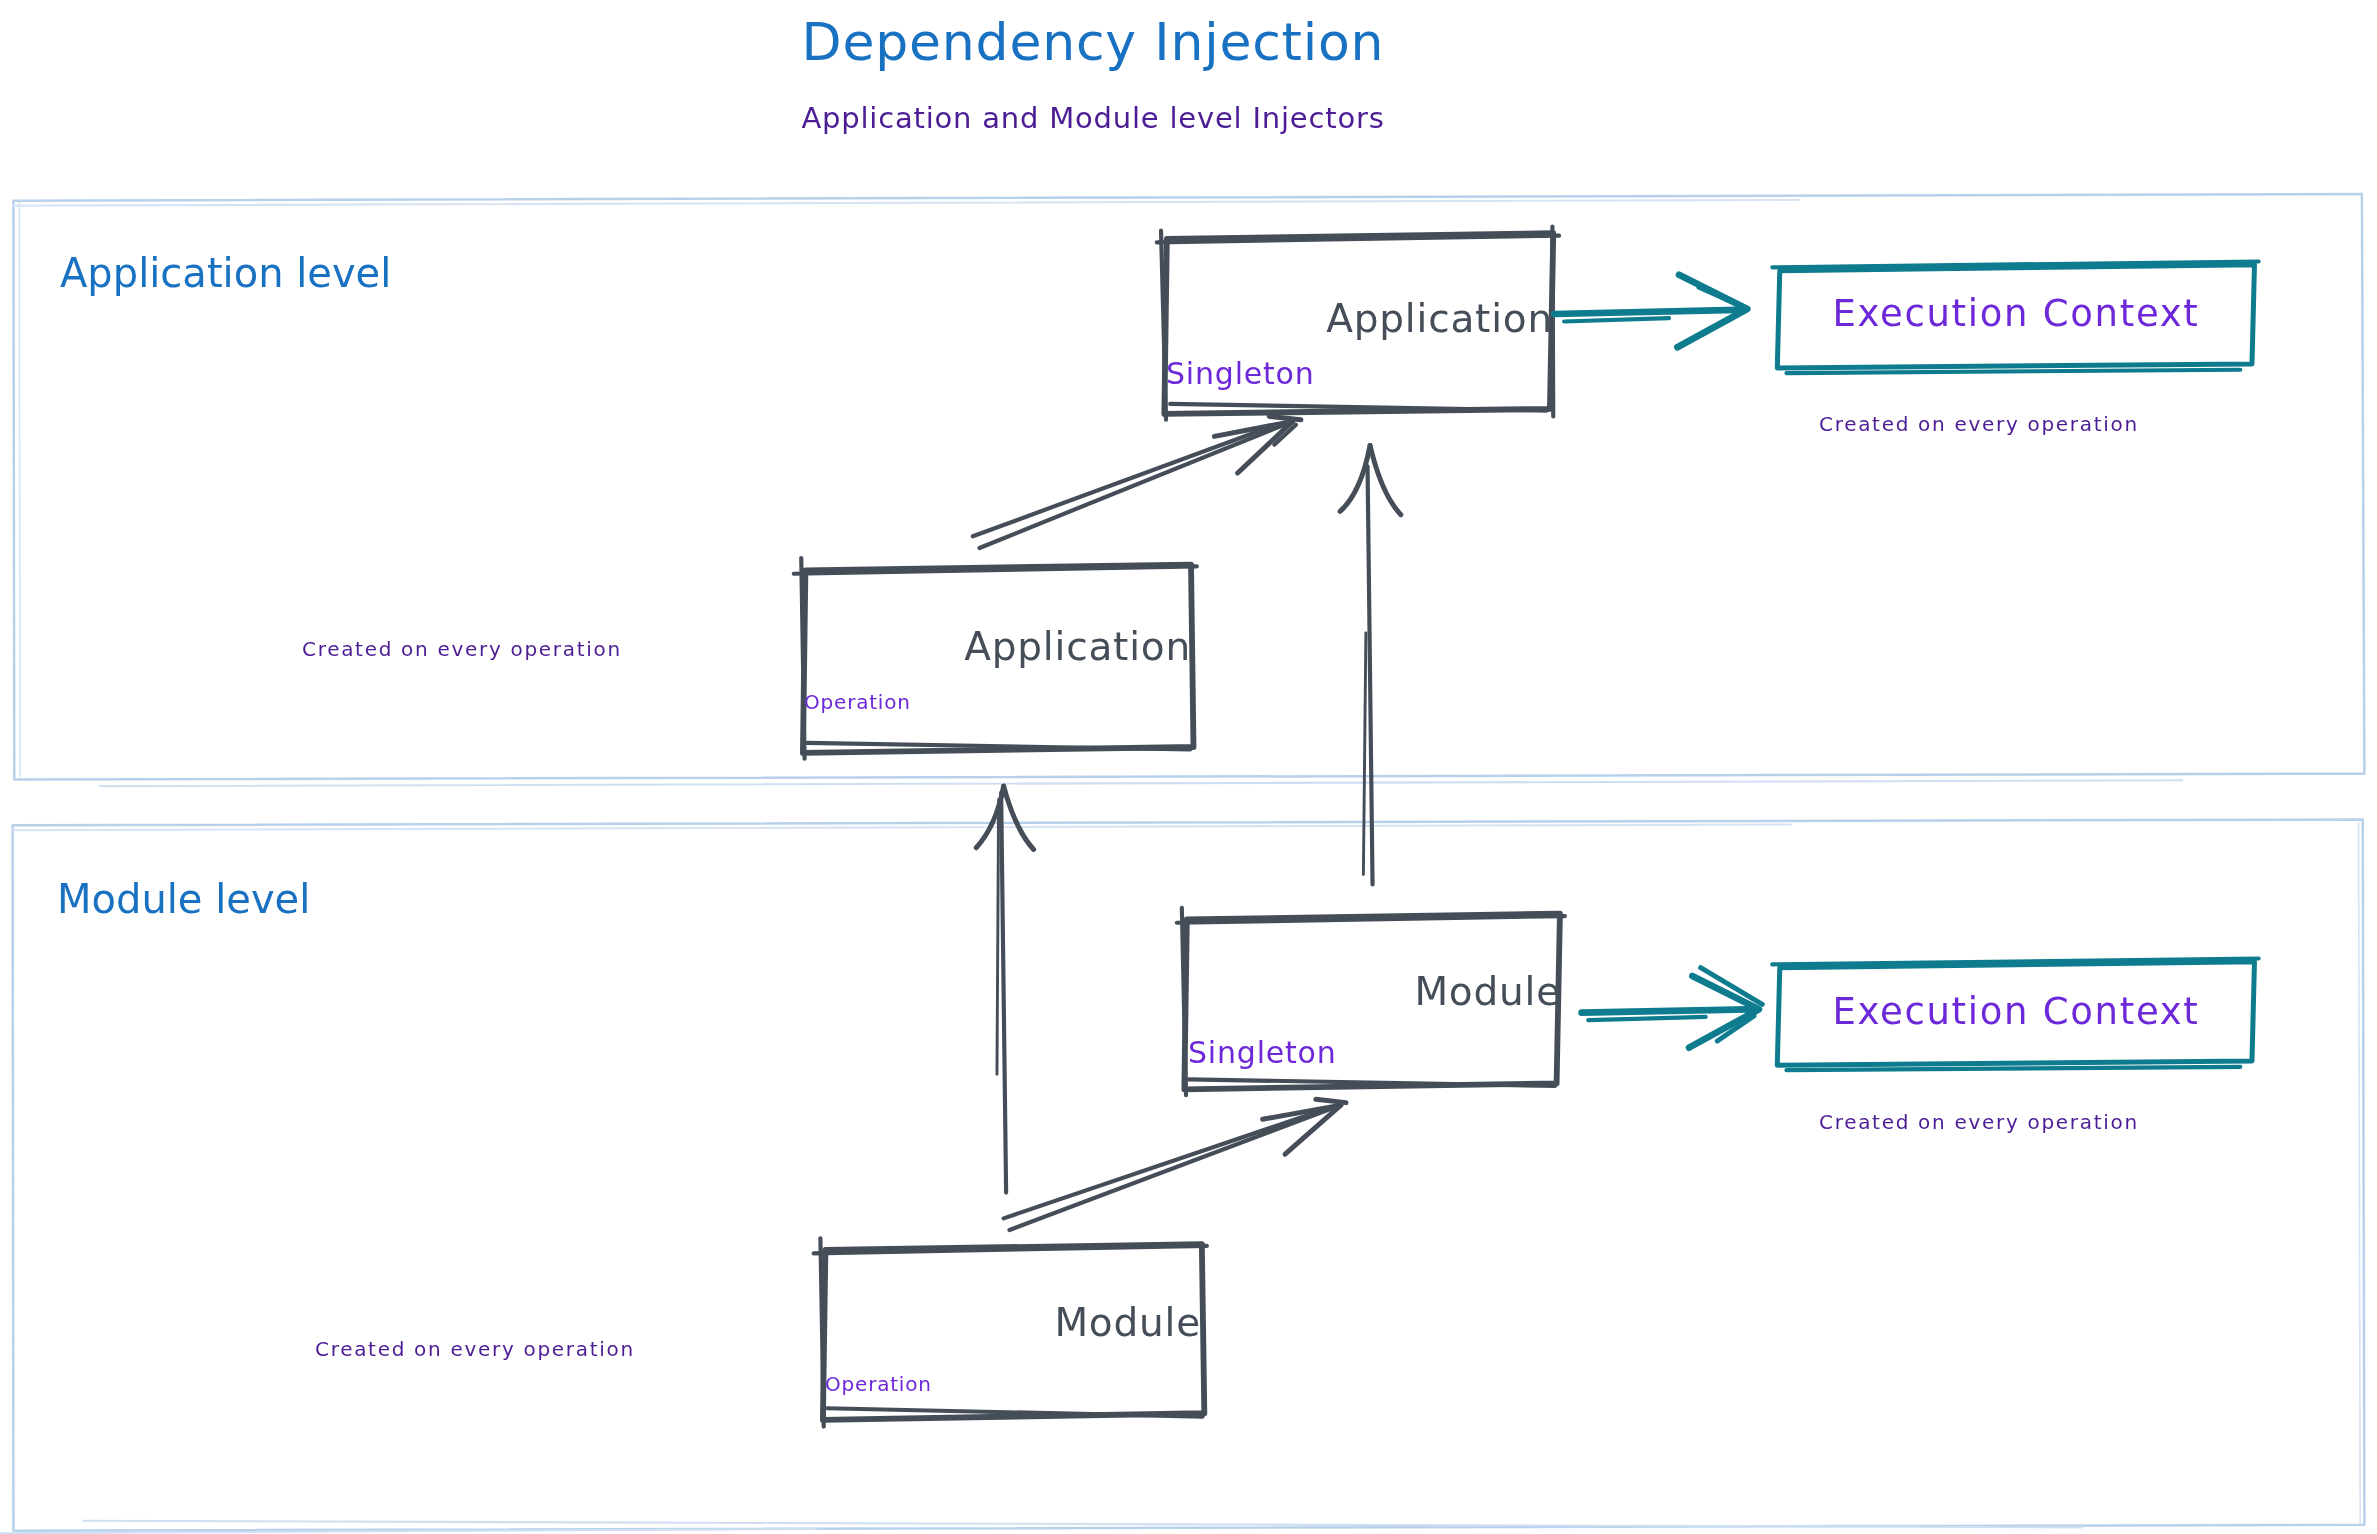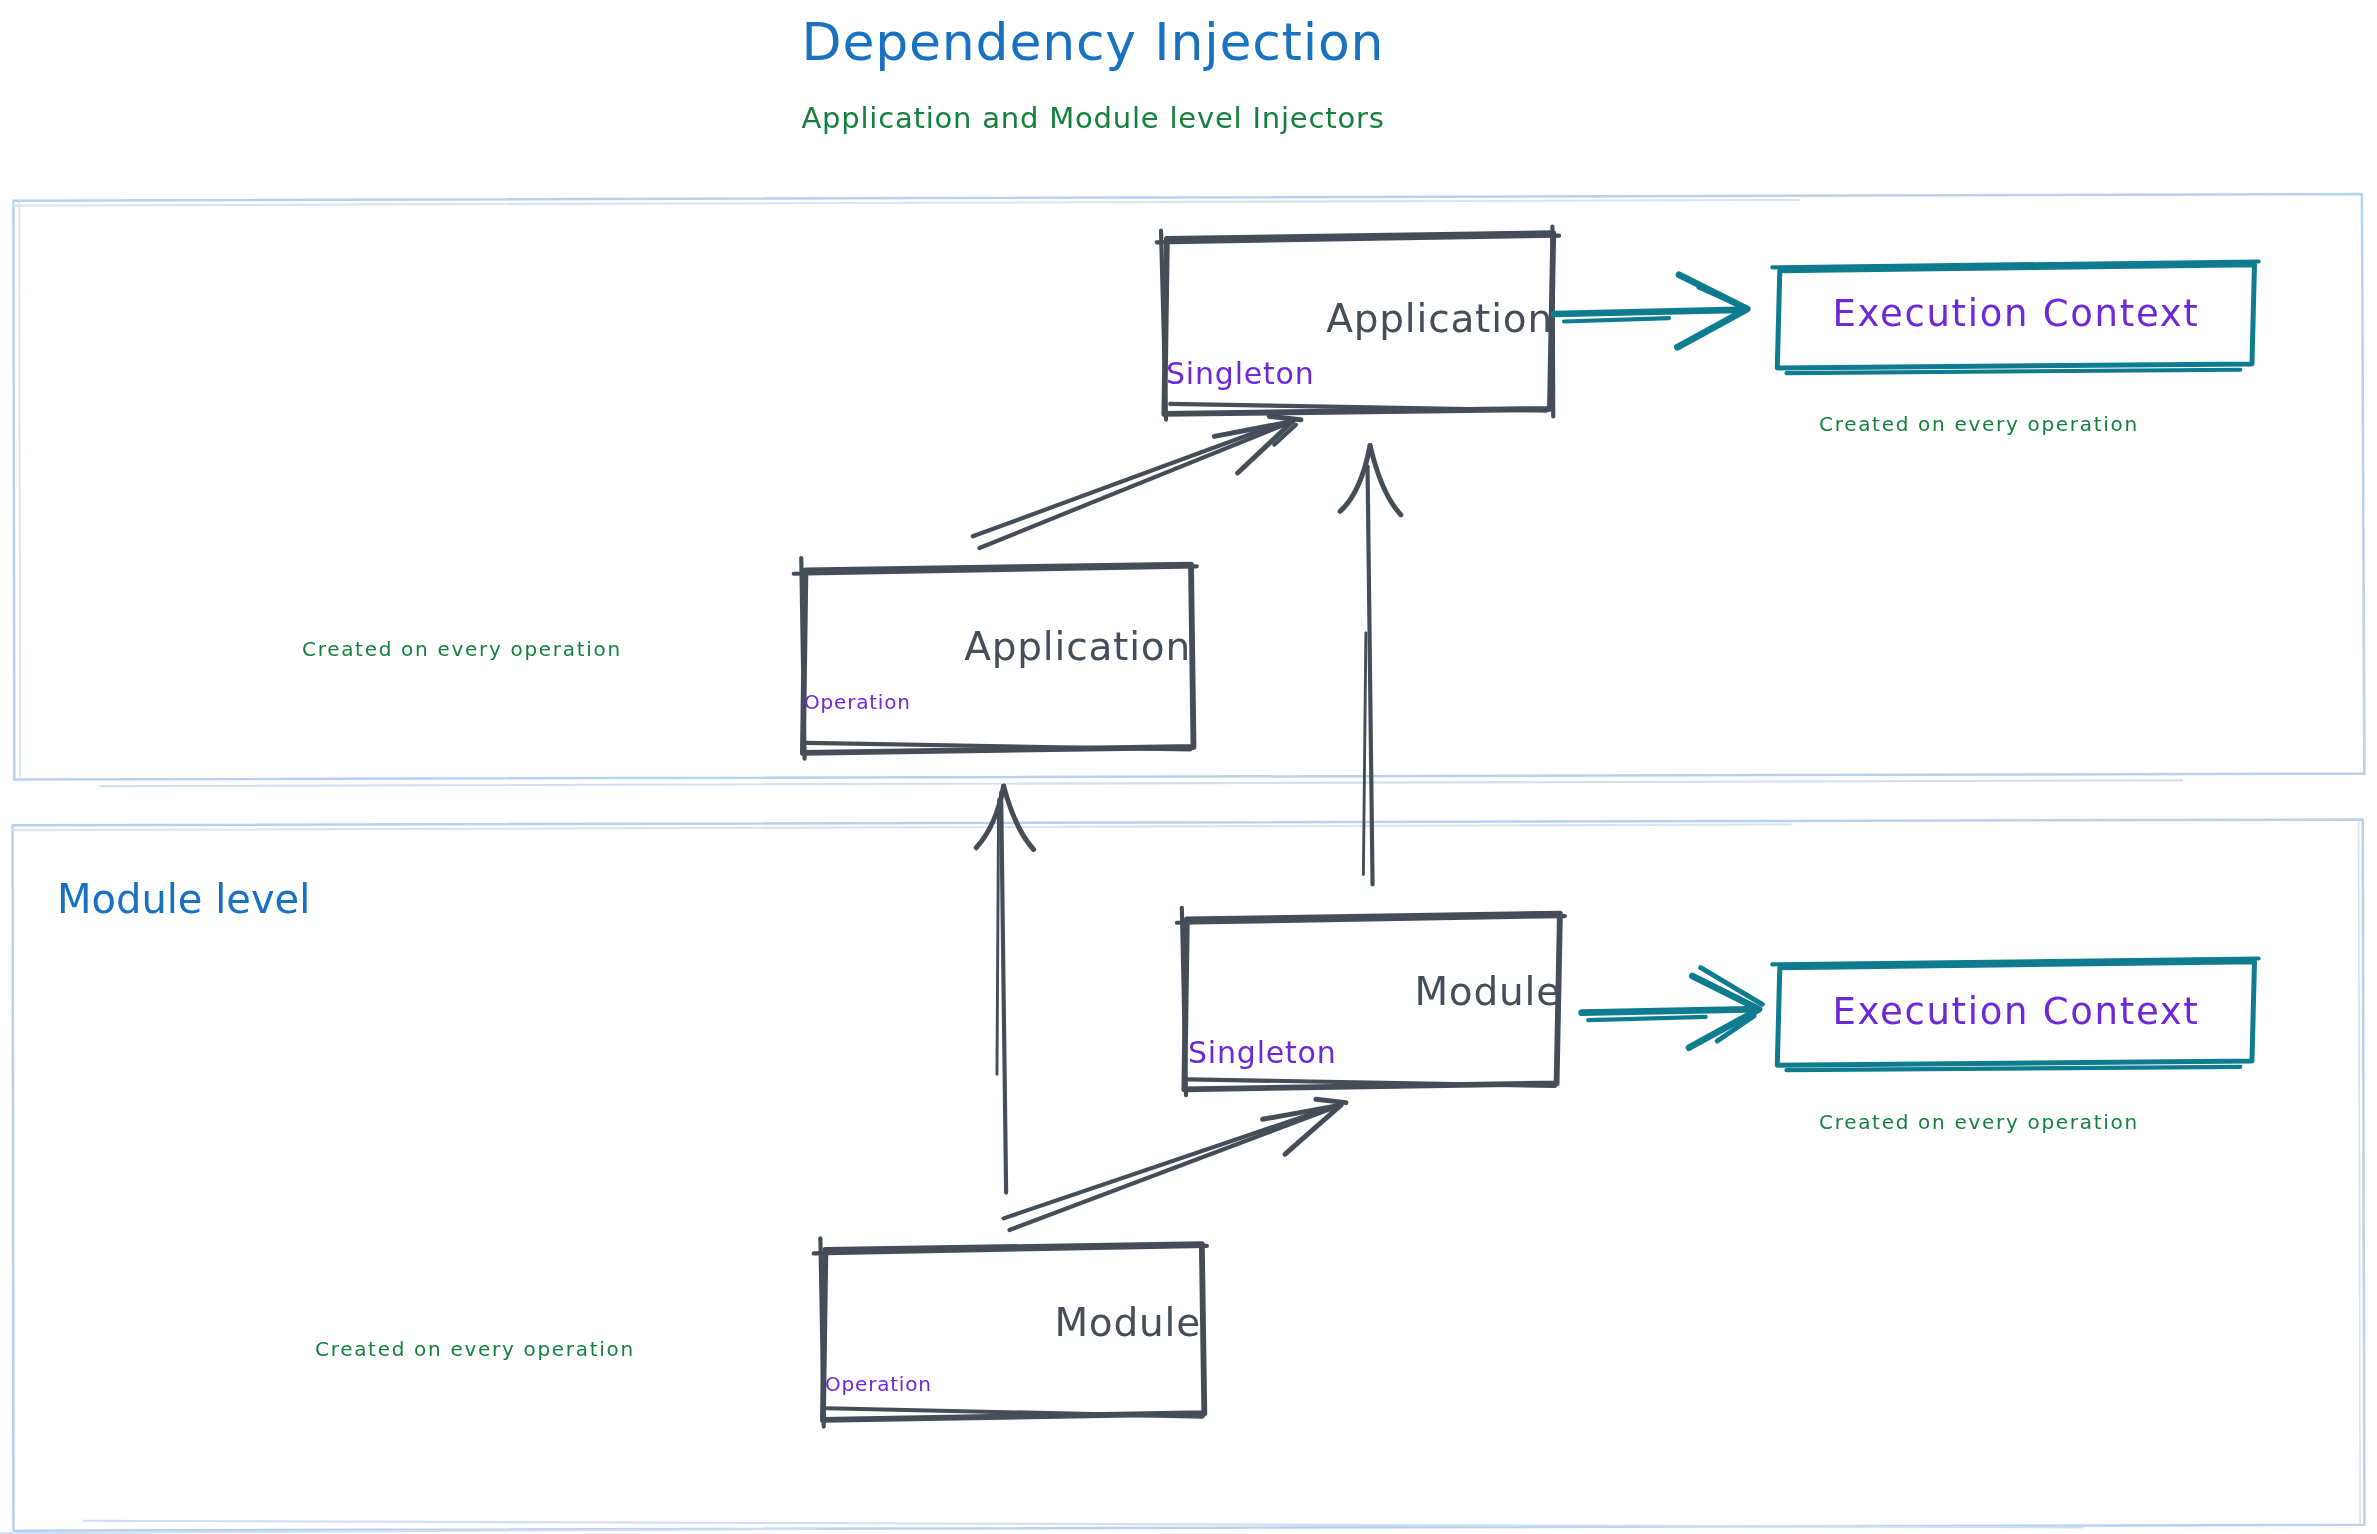--- a/index.html
+++ b/index.html
@@ -3,21 +3,21 @@
 <meta charset="utf-8">
 <style>
   html,body{margin:0;padding:0;background:#ffffff;}
   body{width:2377px;height:1534px;position:relative;overflow:hidden;
        font-family:"DejaVu Sans","Liberation Sans",sans-serif;}
   .stage{position:absolute;inset:0;}
   svg.layer{position:absolute;left:0;top:0;z-index:1;}
   .t{position:absolute;z-index:2;color:#454e58;white-space:nowrap;line-height:1.15;}
   .blue{color:#1971c2;}
   .teal{color:#6d28d9;}
-  .muted{color:#15803d;}
+  .muted{color:#4c1d95;}
   .center{text-align:center;}
   .right{text-align:left;}
   .title{font-size:52px;letter-spacing:0.8px;}
   .subtitle{font-size:29px;letter-spacing:0.8px;}
   .level{font-size:40px;}
   .boxmain{font-size:39px;letter-spacing:0.8px;text-align:right;}
   .scope{font-size:30px;letter-spacing:0.8px;}
   .scope-sm{font-size:20px;letter-spacing:0.8px;}
   .exec{font-size:37px;letter-spacing:1.7px;}
   .caption{font-size:20px;letter-spacing:1.7px;}
@@ -129,20 +129,21 @@
       <path d="M2032 1172 L2112 1212 L2028 1258"></path>
       <path d="M2042 1162 L2116 1206" stroke-width="6"></path>
       <path d="M2106 1220 L2062 1250" stroke-width="6"></path>
     </g>
   </svg>
 
   <div class="t title blue center" style="left:760px;top:13.3px;width:666px;">Dependency Injection</div>
 
   <div class="t subtitle muted center" style="left:760px;top:102px;width:666px;">Application and Module level Injectors</div>
 
+  <div class="t level blue" style="left:60px;top:250px;">Application level</div>
 
   <div class="t level blue" style="left:57px;top:876px;">Module level</div>
 
   <div class="t boxmain center" style="left:1165px;top:297px;width:388px;">Application</div>
   <div class="t scope teal right" style="left:1166px;top:357px;width:368px;">Singleton</div>
 
   <div class="t exec teal center" style="left:1778px;top:293px;width:476px;">Execution Context</div>
   <div class="t caption muted" style="left:1819px;top:413px;">Created on every operation</div>
 
   <div class="t caption muted" style="left:302px;top:638px;">Created on every operation</div>

